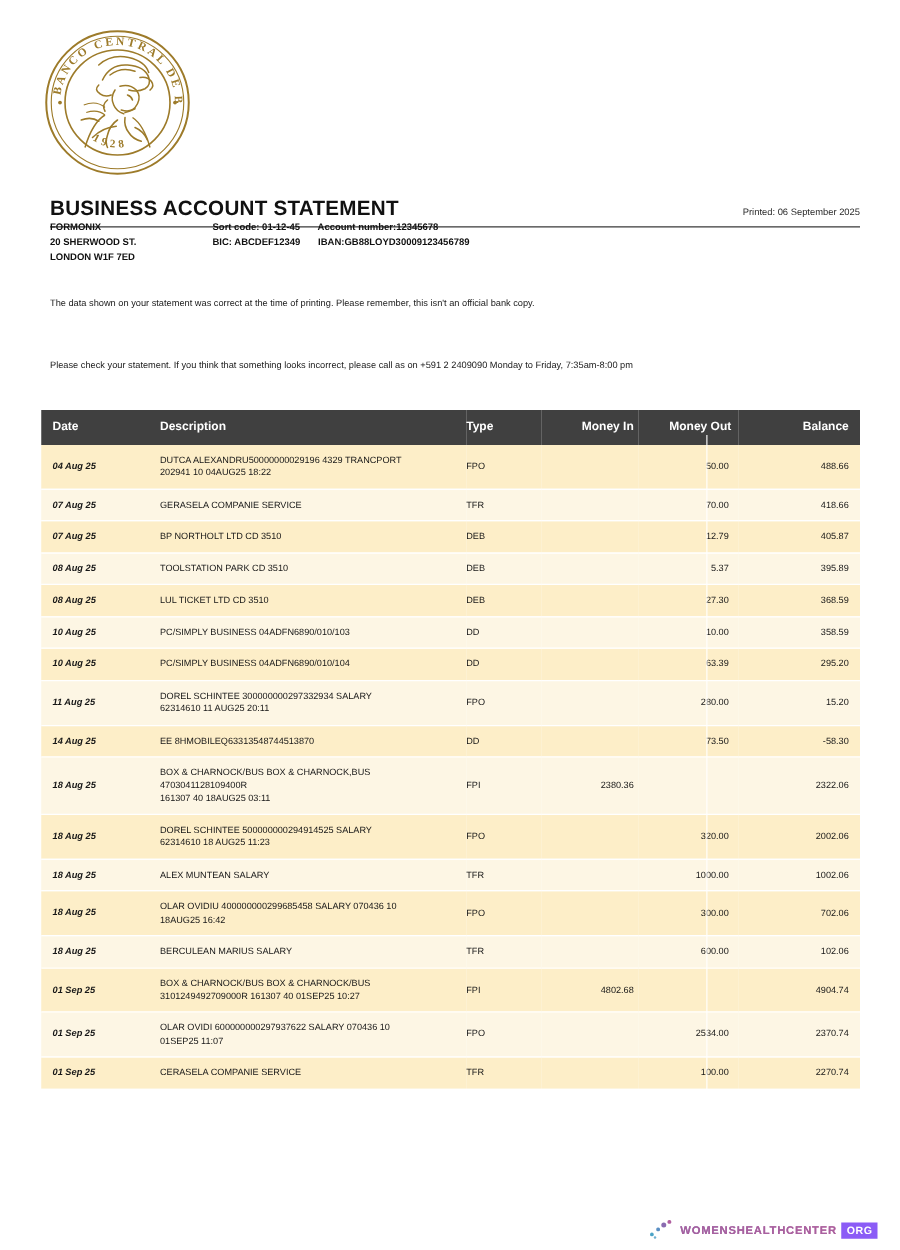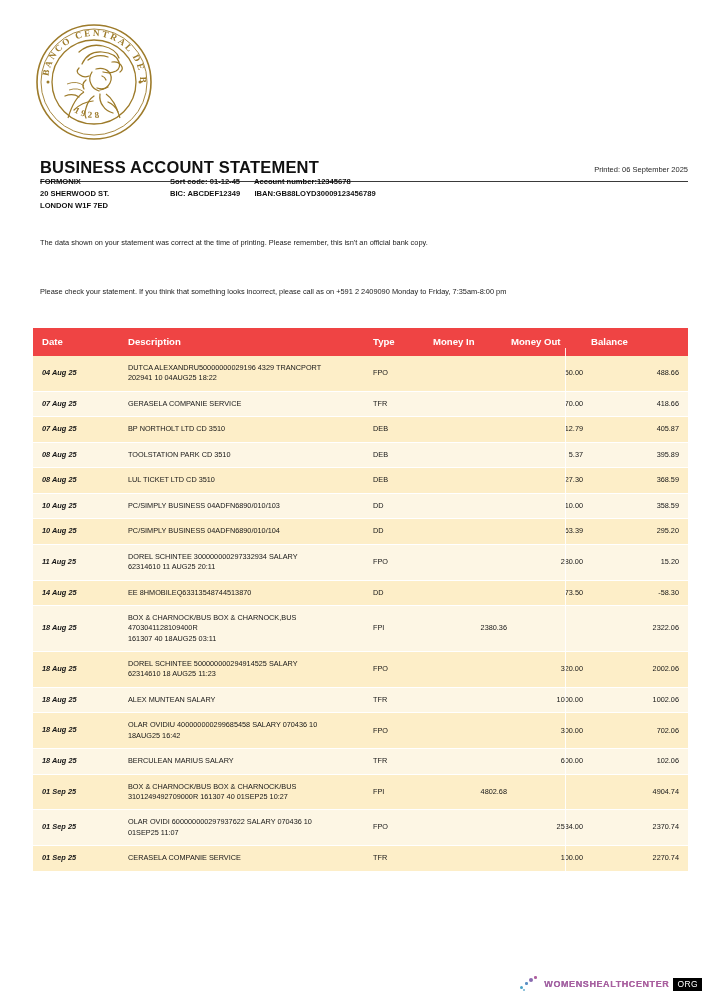--- a/index.html
+++ b/index.html
@@ -45,30 +45,30 @@
   .acct .sp { display: inline-block; width: 10px; }
 
   .notice1 { position: absolute; left: 40px; top: 238px; font-size: 7.4px; color: #1a1a1a; }
   .notice2 { position: absolute; left: 40px; top: 287px; font-size: 7.4px; color: #1a1a1a; }
 
   
   .tbl { position: absolute; left: 33px; top: 328px; width: 655px; }
   table { width: 100%; border-collapse: collapse; table-layout: fixed; }
 
   thead th {
-    background: #ef4444;
+    background: #404040;
     color: #ffffff;
     font-size: 9.6px;
     font-weight: bold;
     padding: 8px 0 9px 0;
     text-align: left;
     vertical-align: middle;
     border: none;
   }
-  thead th.num { text-align: left; }
+  thead th.num { text-align: right; }
   thead th.ctr { text-align: left; }
 
   col.c-date { width: 95px; }
   col.c-desc { width: 245px; }
   col.c-type { width: 60px; }
   col.c-in   { width: 78px; }
   col.c-out  { width: 80px; }
   col.c-bal  { width: 97px; }
 
   thead th.h-date { padding-left: 9px; }
@@ -108,21 +108,21 @@
   .wm { position: absolute; right: 18px; bottom: 8px; display: flex; align-items: center; gap: 4px; }
   .wm-dots { width: 20px; height: 16px; position: relative; }
   .wm-dots i { position: absolute; border-radius: 50%; display: block; }
   .wm-text {
     font-size: 9px; letter-spacing: 0.6px; font-weight: bold;
     background: linear-gradient(90deg,#7a5fa8 0%, #a05ba0 45%, #c45f96 100%);
     -webkit-background-clip: text; background-clip: text; color: #a861a0;
     white-space: nowrap;
   }
   .wm-org {
-    background: #000000; color: #ffffff; font-size: 8.5px; font-weight: normal;
+    background: #8b5cf6; color: #ffffff; font-size: 8.5px; font-weight: bold;
     padding: 1px 4px 2px 4px; letter-spacing: 0.4px;
   }
 </style>
 </head>
 <body>
 
 <div class="page">
 
   <div class="logo-wrap">
     <svg width="140" height="136" viewBox="0 0 140 136" aria-hidden="true">

